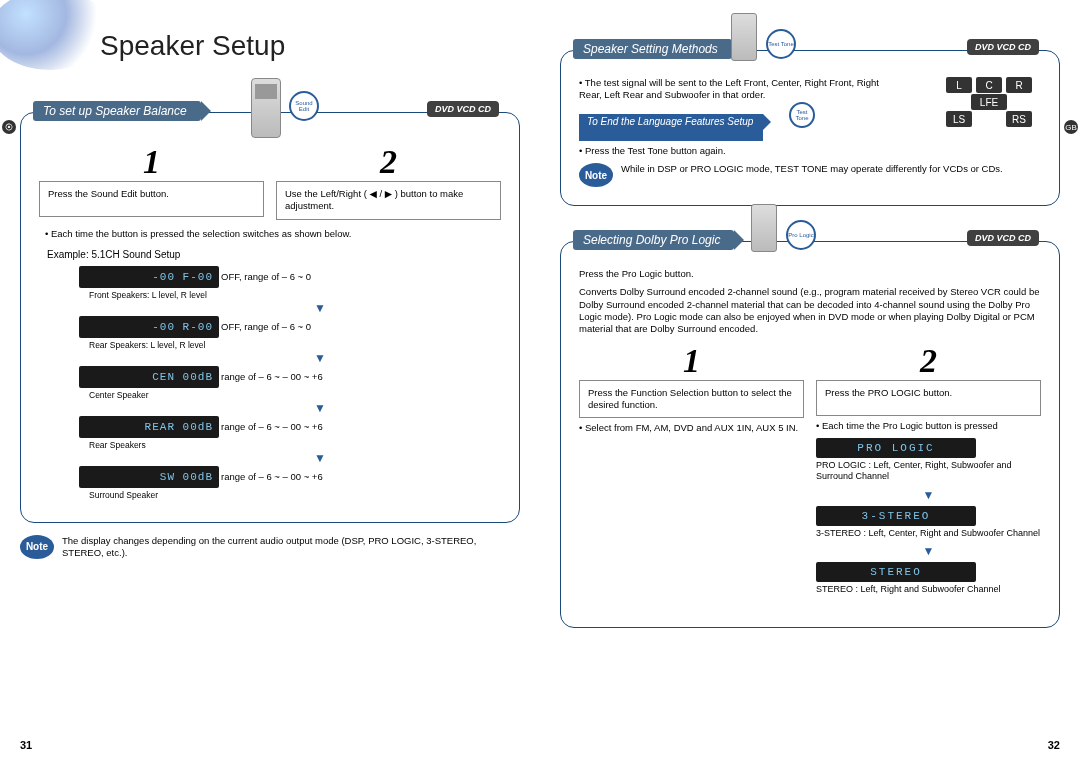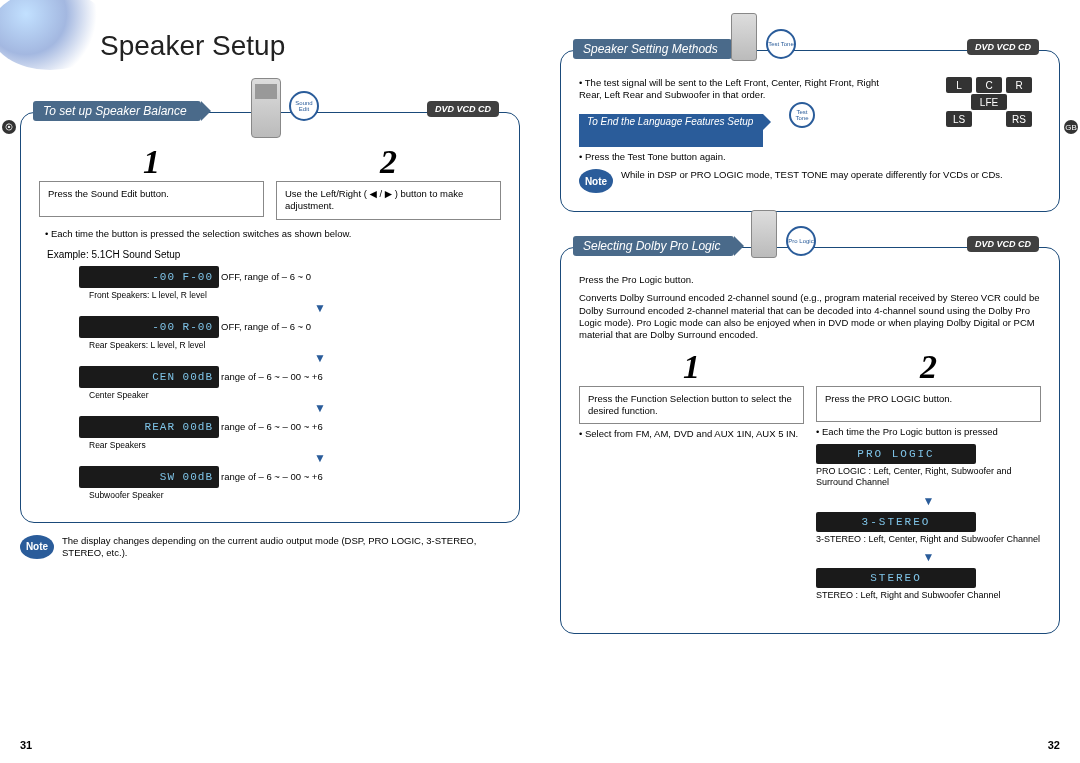--- a/index.html
+++ b/index.html
@@ -164,21 +164,21 @@
     font-size:8px;
     display:flex;align-items:center;justify-content:center;
   }
   .side-tab.left{ left:2px;}
   .side-tab.right{ right:2px;}
   .sub-header {
     background:#2a5c9a;
     color:#fff;
     font-size:10px;
     font-style:italic;
-    padding:2px 10px 20px 8px;
+    padding:2px 10px 14px 8px;
     display:inline-block;
     position:relative;
     margin-top:6px;
   }
   .sub-header::after{
     content:"";
     position:absolute;
     right:-8px;top:0;
     border-top:8px solid transparent;
     border-bottom:8px solid transparent;
@@ -277,21 +277,21 @@
           <div class="vfd-note">range of – 6 ~ – 00 ~ +6</div>
         </div>
         <div class="vfd-caption">Rear Speakers</div>
         <div class="down-arrow">▼</div>
         <div class="vfd-row">
           <div class="vfd">
             <span class="vfd-text">SW   00dB</span>
           </div>
           <div class="vfd-note">range of – 6 ~ – 00 ~ +6</div>
         </div>
-        <div class="vfd-caption">Subwoofer Speaker</div>
+        <div class="vfd-caption">Surround Speaker</div>
       </div>
   </div>
 
   <div class="note-row">
     <div class="note-badge">Note</div>
     <div class="note-text">The display changes depending on the current audio output mode (DSP, PRO LOGIC, 3-STEREO, STEREO, etc.).</div>
   </div>
 
   <div class="page-num left">31</div>
 </div>

